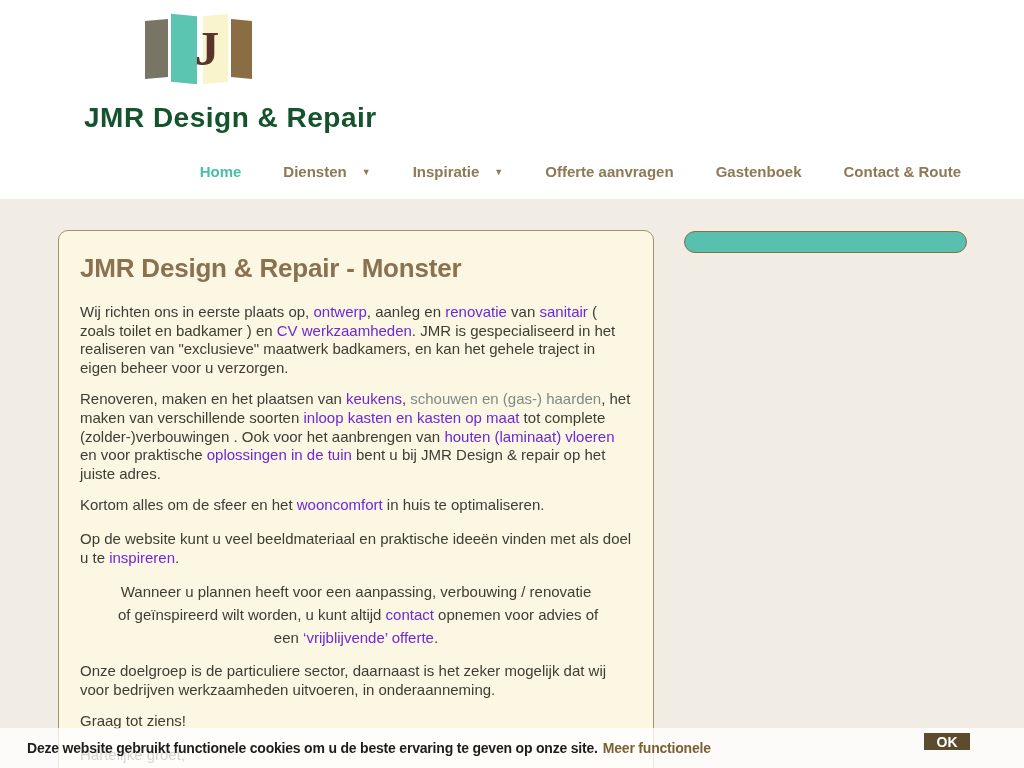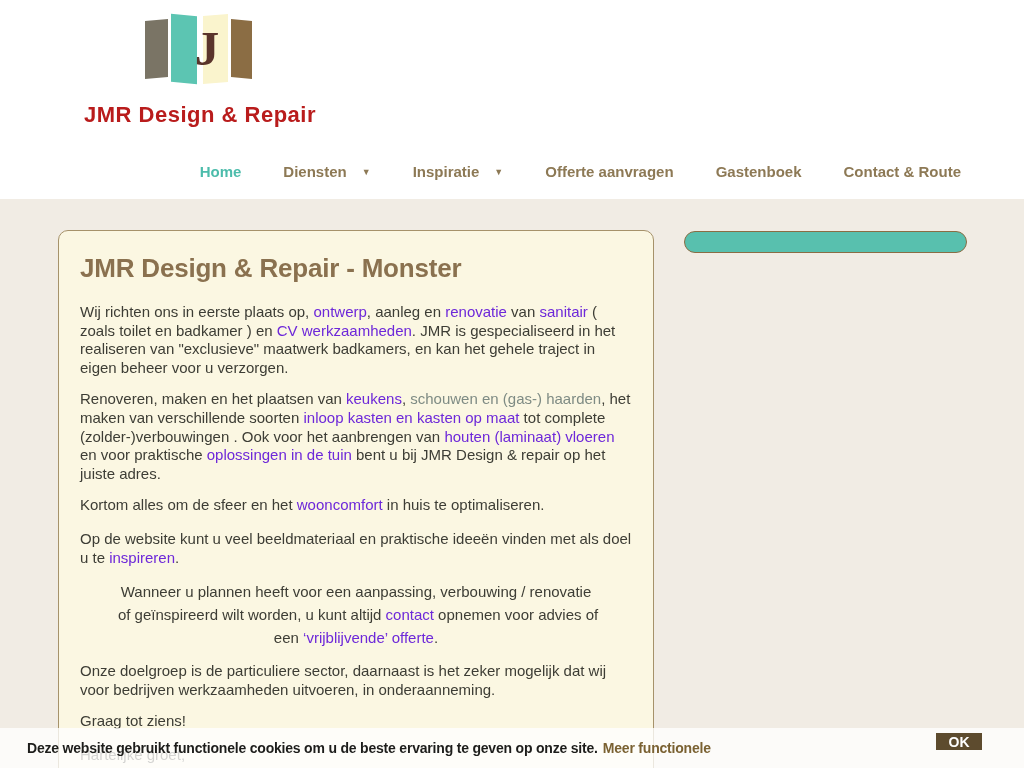--- a/index.html
+++ b/index.html
@@ -22,21 +22,21 @@
   .panel-2 { left:26px; top:1px; width:26px; height:68px; transform:skewY(5deg); }
   .panel-3 { left:58px; top:1px; width:25px; height:68px; transform:skewY(-5deg); }
   .panel-4 { left:86px; top:6px; width:21px; height:58px; transform:skewY(5deg); }
   .logo-letter {
     position:absolute; left:42px; top:8px; width:40px;
     font-family:"Liberation Serif", serif; font-weight:bold;
     font-size:49px; color:#5a342b; text-align:center; line-height:1.1;
   }
   .logo-text {
     position:absolute; left:0; top:92px;
-    font-size:22px; font-weight:bold; color:#b91c1c; letter-spacing:0.5px;
+    font-size:28px; font-weight:bold; color:#14532d; letter-spacing:0.5px;
     white-space:nowrap;
   }
 
   
   .nav {
     position:absolute; top:163px; right:63px;
     display:flex; align-items:center; gap:42px;
     font-size:15px; font-weight:bold; color:#8d7955;padding-left:44px;
   }
   .nav a { text-decoration:none; color:#8d7955; display:flex; align-items:center; cursor:pointer; white-space:nowrap; }
@@ -73,21 +73,21 @@
     position:absolute; left:0; bottom:0; width:1024px; height:40px;
     background:rgba(255,255,255,0.78);
     display:flex; align-items:center; padding:0 27px;
   }
   .cookie-msg {
     font-size:14px; font-weight:bold; color:#1d1d1b; letter-spacing:-0.2px;
     white-space:nowrap;
   }
   .cookie-link { color:#7a6132; margin-left:5px; cursor:pointer; text-decoration:none; font-weight:bold; font-size:14px; letter-spacing:-0.2px; }
   .ok-btn {
-    position:absolute; right:42px; top:5px; width:46px; height:17px;
+    position:absolute; right:54px; top:5px; width:46px; height:17px;
     border:none; color:#ffffff; font-weight:bold; font-size:14px;
     font-family:"Liberation Sans", sans-serif; cursor:pointer;
     display:flex; align-items:center; justify-content:center;
   }
 </style>
 </head>
 <body>
 
 <div class="header">
   <div class="logo">

